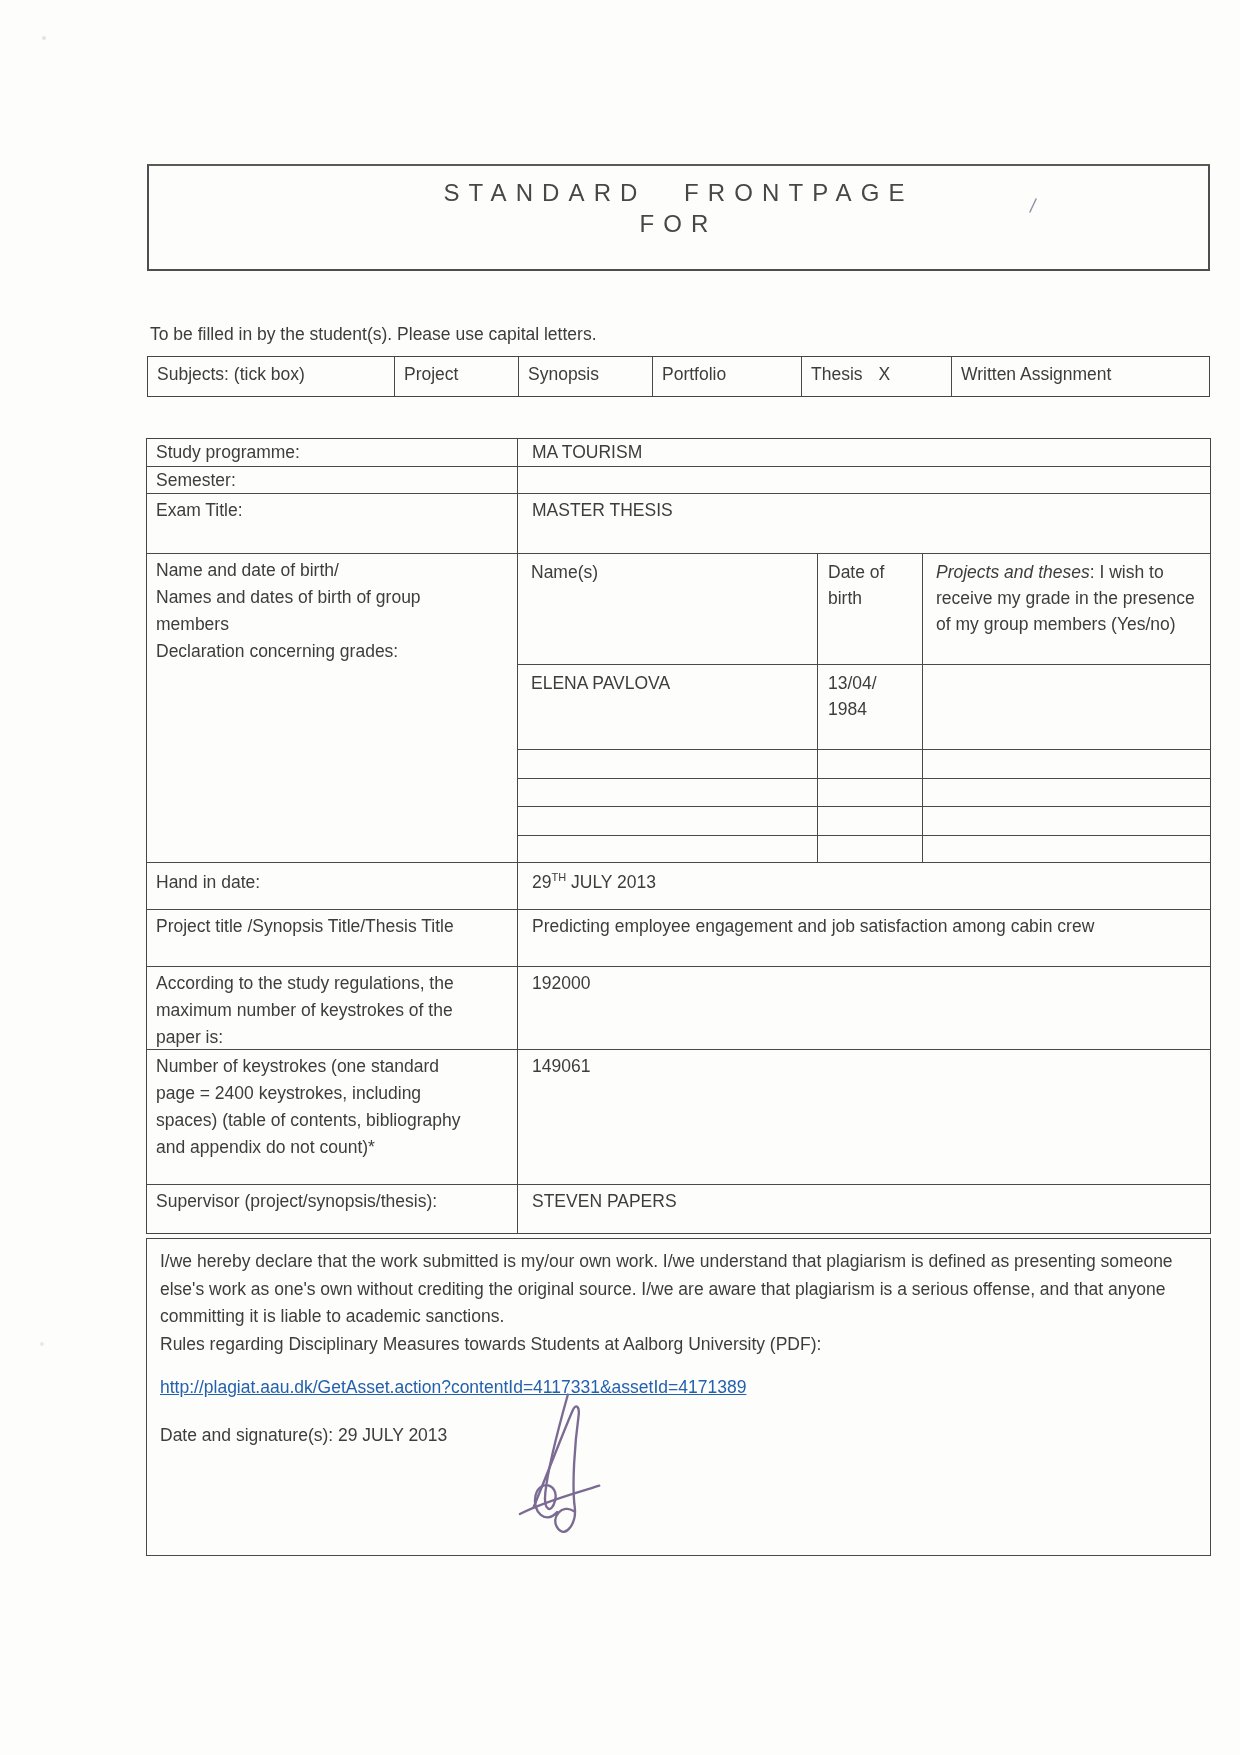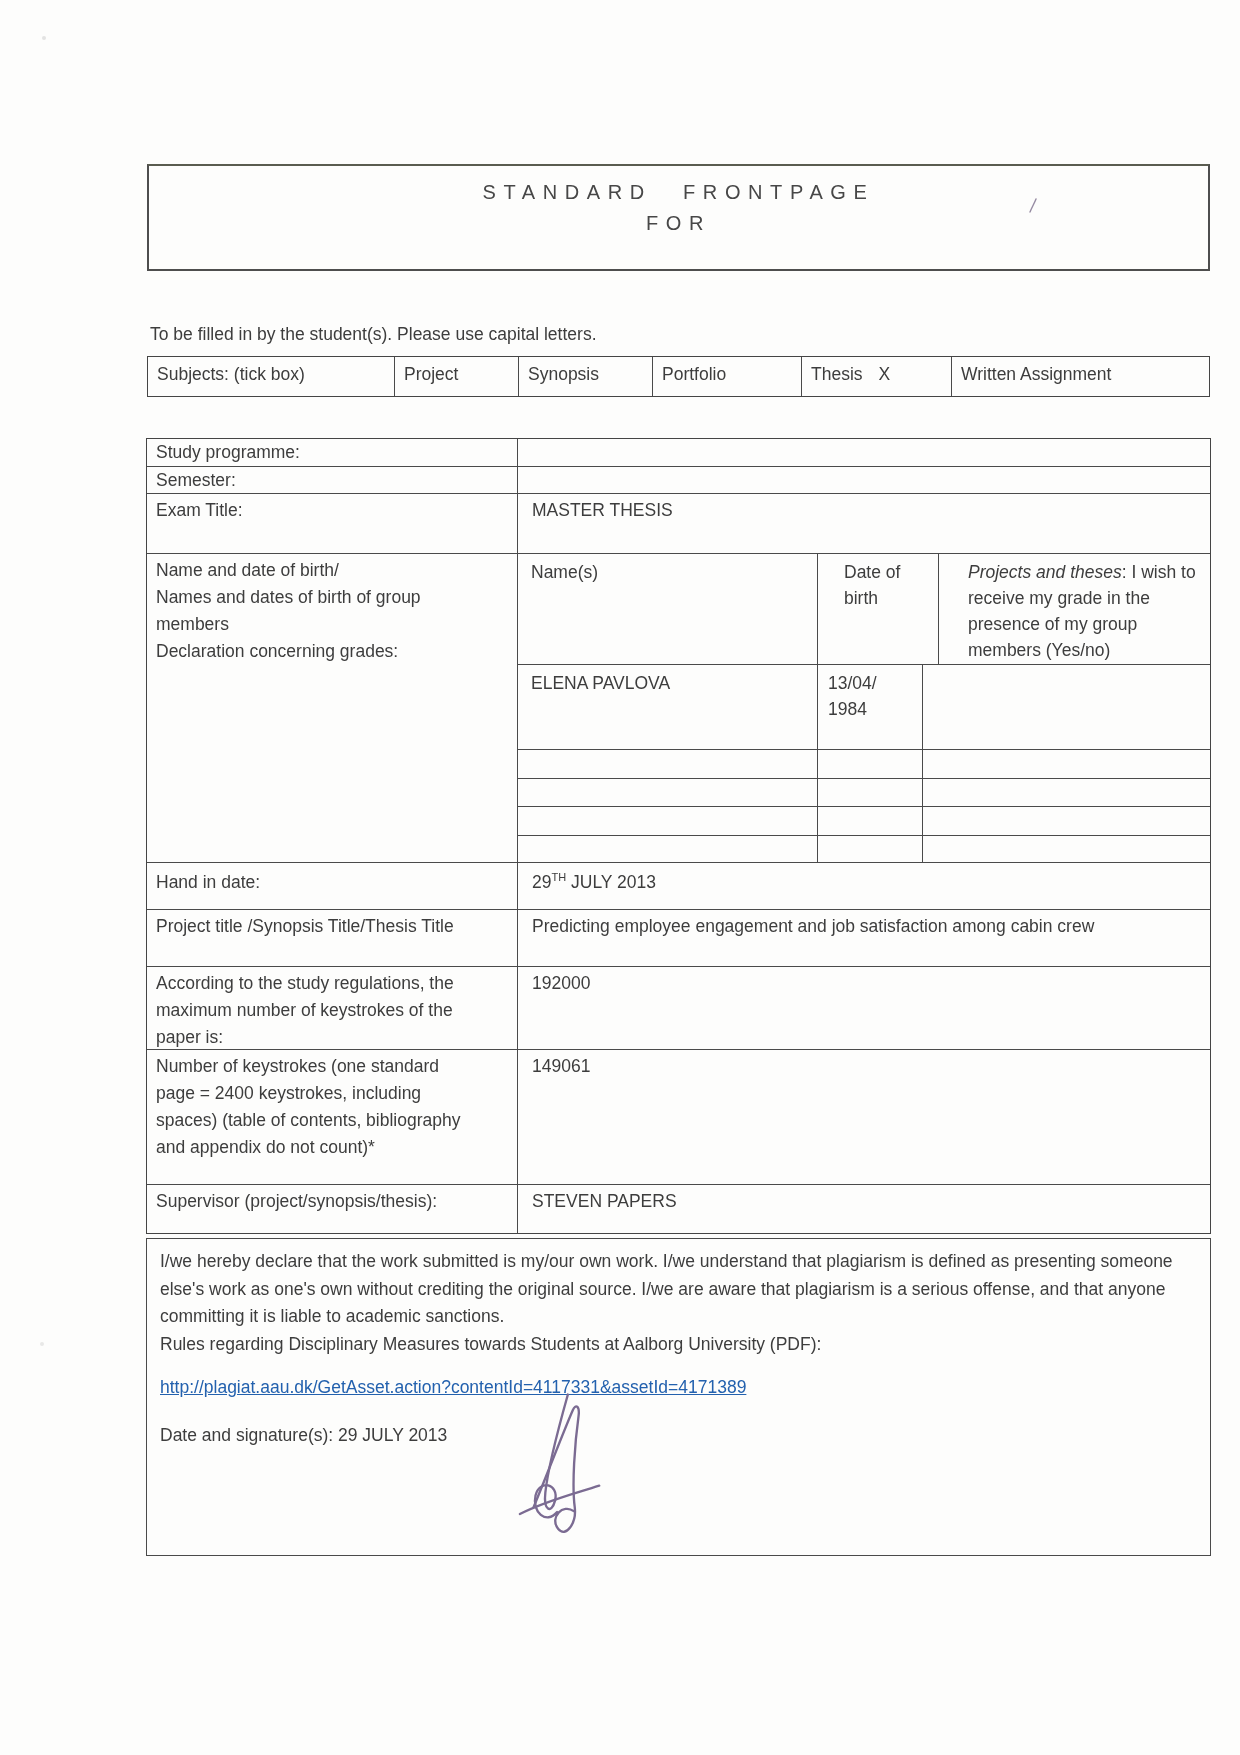--- a/index.html
+++ b/index.html
@@ -3,21 +3,21 @@
 <meta charset="utf-8">
 <style>
   html,body{margin:0;padding:0;background:#ffffff;}
   .page{position:relative;width:1240px;height:1755px;background:#fdfdfc;
         font-family:"Liberation Sans","DejaVu Sans",sans-serif;color:#3d3d3d;overflow:hidden;}
   *{box-sizing:border-box;}
 
   
   .title-box{position:absolute;left:147px;top:164px;width:1063px;height:107px;
              border:2px solid #4e4e4e;border-top-color:#5a5c50;text-align:center;padding-top:11px;}
-  .title-line{font-size:20px;line-height:31px;letter-spacing:.38em;word-spacing:.9em;color:#474747;}
+  .title-line{font-size:24px;line-height:31px;letter-spacing:.38em;word-spacing:.9em;color:#474747;}
   .pen-mark{position:absolute;right:170px;top:32px;width:10px;height:16px;}
 
   
   .instruction{position:absolute;left:150px;top:324px;font-size:17.5px;color:#3d3d3d;}
 
   
   .subjects-table{position:absolute;left:147px;top:356px;width:1063px;height:41px;
                   display:flex;border:1.6px solid #454545;}
   .s-cell{border-right:1.5px solid #4a4a4a;padding:7px 9px 0 9px;font-size:17.5px;white-space:nowrap;overflow:hidden;}
   .s-cell:last-child{border-right:none;flex:1;}
@@ -36,21 +36,21 @@
   .r-exam{height:60px;}
   .r-names{height:309px;}
   .r-handin{height:47px;} .r-handin .label-cell,.r-handin .value-cell{padding-top:6px;}
   .r-ptitle{height:57px;} .r-accord{height:83px;} .r-keys{height:135px;} .r-super{height:49px;}
   sup{font-size:11px;vertical-align:super;line-height:0;}
 
   
   .names-right{flex:1;display:flex;flex-direction:column;}
   .nrow{display:flex;border-top:1.5px solid #4a4a4a;flex:0 0 auto;}
   .nrow:first-child{border-top:none;}
-  .nrow.header{height:110px;gap:16px;}
+  .nrow.header{height:110px;}
   .nrow.member{height:57px;}
   .nrow.empty{height:28.4px;}
   .ncell{padding:5px 8px 0 13px;font-size:17.5px;line-height:26px;}
   .nname{width:300px;border-right:1.5px solid #4a4a4a;}
   .ndob{width:105px;border-right:1.5px solid #4a4a4a;padding-left:10px;}
   .ndecl{flex:1;padding-right:12px;}
   .italic{font-style:italic;}
 
   
   .decl-box{position:absolute;left:146px;top:1238px;width:1065px;height:318px;
@@ -83,20 +83,21 @@
     <div class="s-cell s2"><span>Synopsis</span><span class="tick"></span></div>
     <div class="s-cell s3"><span>Portfolio</span><span class="tick"></span></div>
     <div class="s-cell s4"><span>Thesis</span><span class="tick">X</span></div>
     <div class="s-cell"><span>Written Assignment</span><span class="tick"></span></div>
   </div>
 
   <div class="main-table">
 
     <div class="row r-study">
       <div class="label-cell">Study programme:</div>
+      <div class="value-cell">MA TOURISM</div>
     </div>
 
     <div class="row r-sem">
       <div class="label-cell">Semester:</div>
     </div>
 
     <div class="row r-exam">
       <div class="label-cell">Exam Title:</div>
       <div class="value-cell">MASTER THESIS</div>
     </div>

